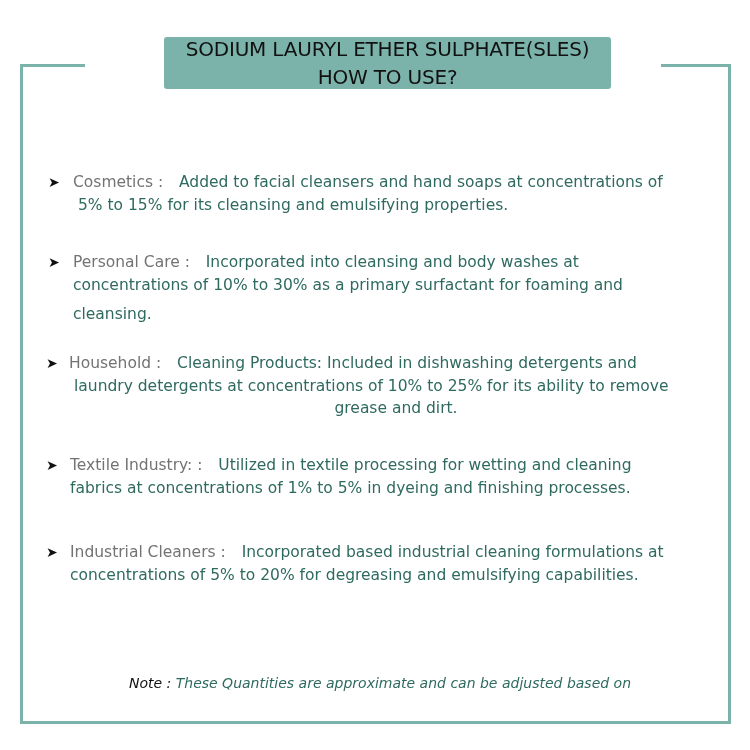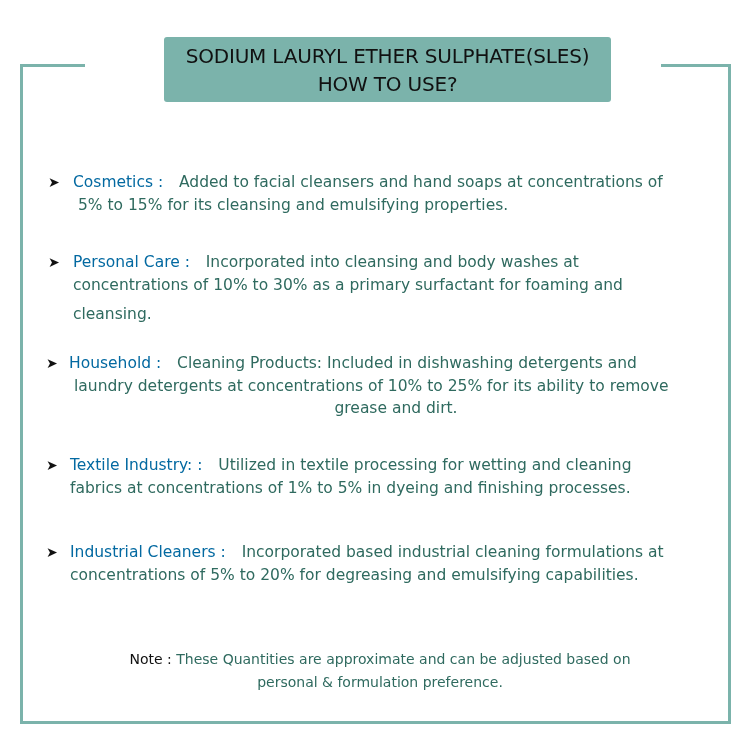--- a/index.html
+++ b/index.html
@@ -38,21 +38,21 @@
       top: 64px;
       width: 70px;
       height: 3px;
       background: #7bb3ab;
     }
     .title-box {
       position: absolute;
       left: 164px;
       top: 37px;
       width: 447px;
-      height: 65px;
+      height: 52px;
       background: #7bb3ab;
       border-radius: 3px;
       display: flex;
       flex-direction: column;
       align-items: center;
       justify-content: center;
       color: #111111;
       font-size: 20px;
       line-height: 28px;
       letter-spacing: -0.2px;
@@ -70,31 +70,32 @@
     }
     .item .arrow {
       position: absolute;
       left: 0;
       top: 0;
       color: #111111;
       font-size: 14px;
       line-height: 22.5px;
     }
     .item .label {
-      color: #0369a1;
+      color: #737373;
     }
     .note {
       position: absolute;
       left: 60px;
-      top: 648px;
+      top: 672px;
       width: 640px;
       text-align: center;
       font-size: 14px;
       line-height: 23px;
       color: #2f6a5f;
+      font-style: italic;
     }
     .note .note-label {
       color: #111111;
     }
   </style>
 </head>
 <body>
 
 <div class="frame"></div>
 <div class="frame-top-left"></div>
@@ -155,14 +156,13 @@
     <span>Incorporated based industrial cleaning formulations at</span>
   </div>
   <div style="padding-left:22px;">concentrations of 5% to 20% for degreasing and emulsifying capabilities.</div>
 </div>
 
 <div class="note">
   <div>
     <span class="note-label">Note :</span>
     <span>These Quantities are approximate and can be adjusted based on</span>
   </div>
-  <div>personal  &amp; formulation preference.</div>
 </div>
 
 </body></html>

